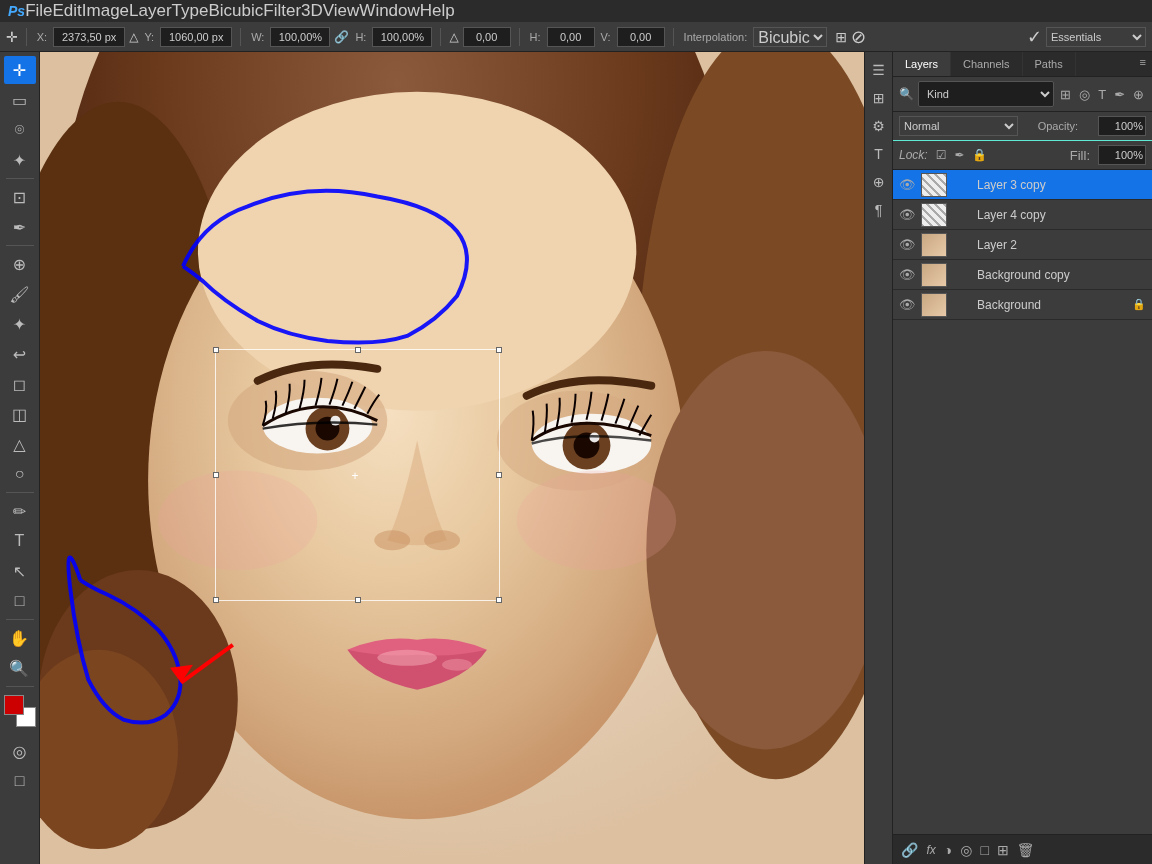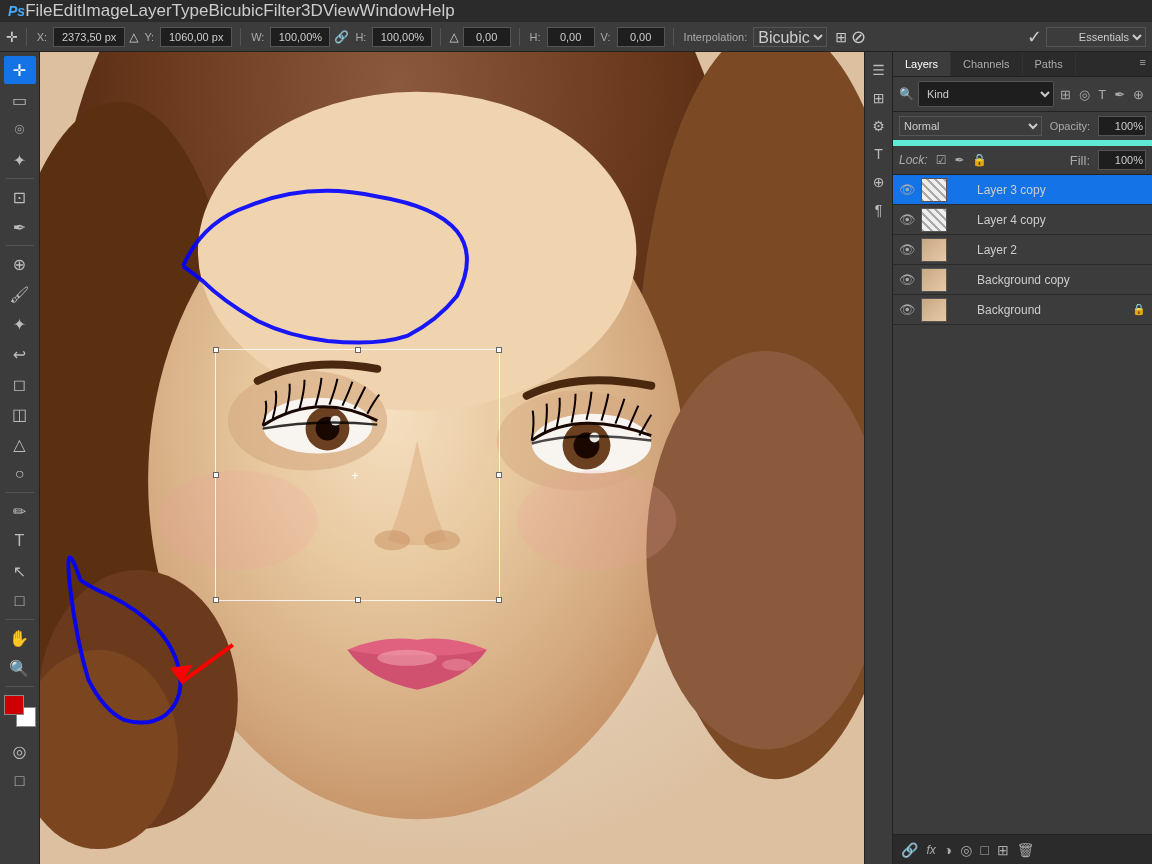--- a/index.html
+++ b/index.html
@@ -220,22 +220,22 @@
       font-size: 13px;
       cursor: pointer;
       padding: 0 2px;
     }
 
     
     .blend-row {
       display: flex;
       align-items: center;
       padding: 4px 6px;
-      gap: 8px;
-      border-bottom: 6px solid #5eead4;
+      gap: 20px;
+      border-bottom: 1px solid #5eead4;
     }
     .blend-select {
       flex: 1;
       background: #3c3c3c;
       border: 1px solid #555;
       color: #ccc;
       height: 20px;
       font-size: 11px;
     }
     .opacity-label {
@@ -375,21 +375,20 @@
       font-size: 14px;
     }
 
     .essentials-select {
       background: #3c3c3c;
       border: 1px solid #555;
       color: #ccc;
       height: 20px;
       font-size: 11px;
       min-width: 100px;
-      text-align: right;
     }
   </style>
 </head>
 <body>
 
 <div class="menu-bar">
   <span style="color:#4af;font-weight:bold;font-size:14px;font-style:italic;">Ps</span>
   <span class="menu-item">File</span>
   <span class="menu-item">Edit</span>
   <span class="menu-item">Image</span>

